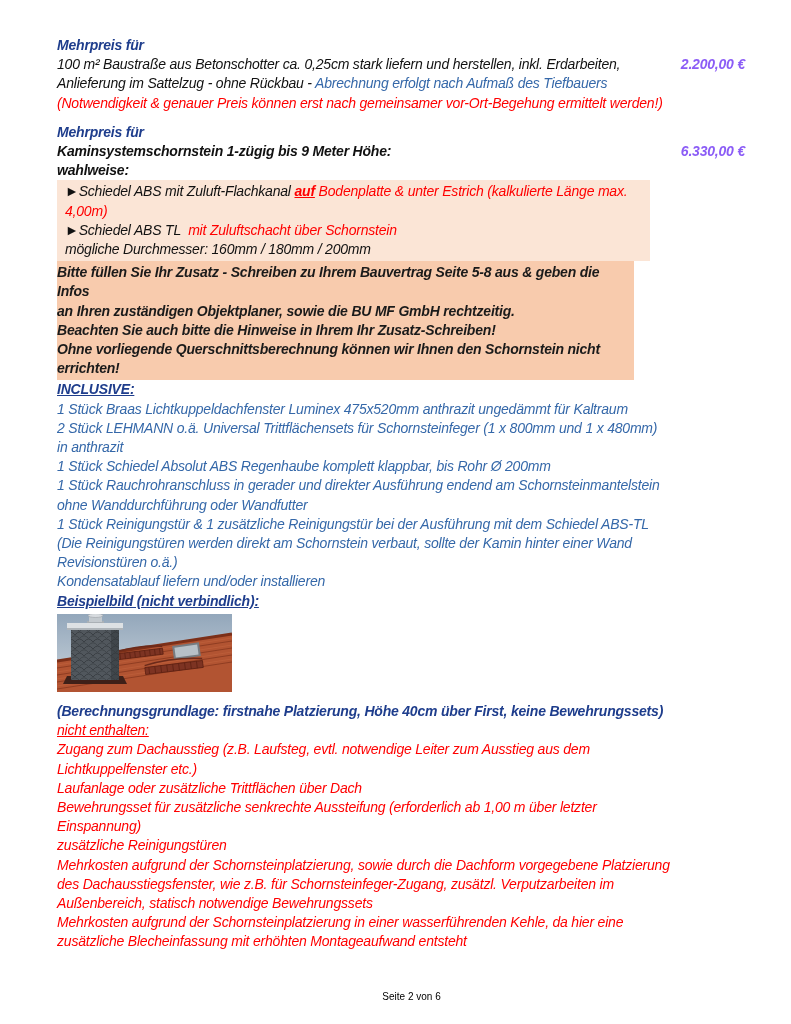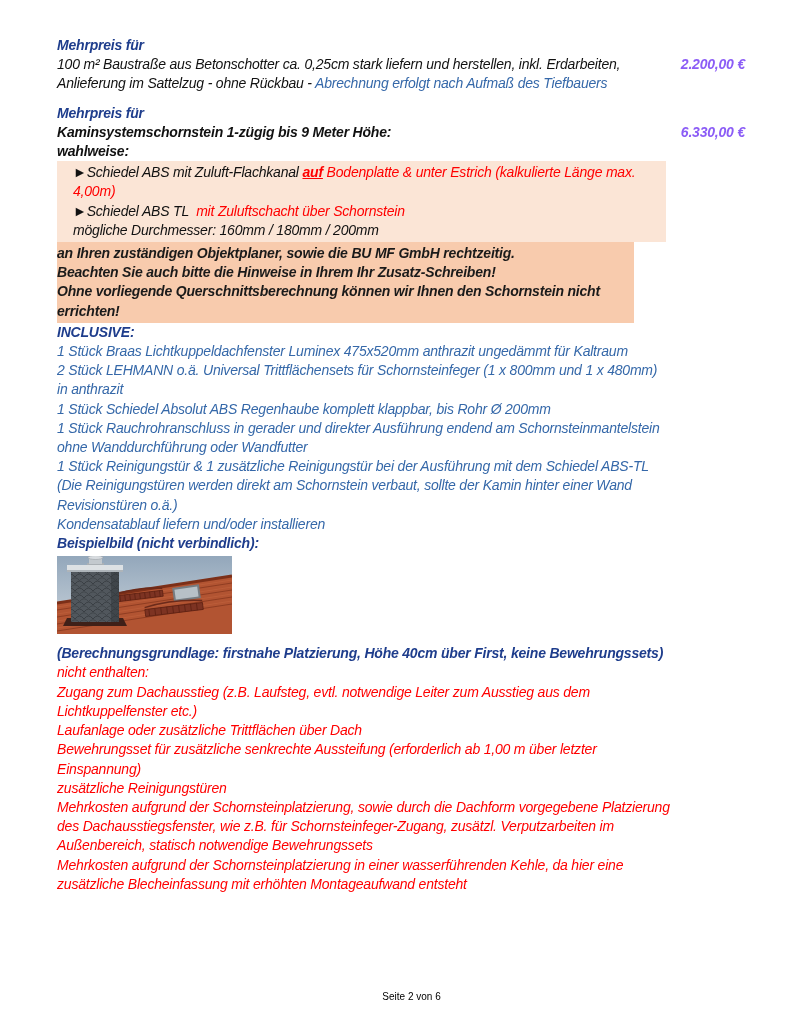--- a/index.html
+++ b/index.html
@@ -12,23 +12,23 @@
     font-style:italic;font-size:14px;line-height:19.2px;letter-spacing:-0.2px;color:#111111;
   }
   .line{white-space:pre-wrap;}
   .row{position:relative;}
   .price{position:absolute;right:0;top:0;font-weight:bold;color:#8b5cf6;white-space:nowrap;}
   .heading{color:#1e3d8c;font-weight:bold;}
   .navy{color:#1e3d8c;}
   .blue{color:#3568a9;}
   .red{color:#ff0000;}
   .bold{font-weight:bold;}
-  .underline{}
+  .underline{text-decoration:underline;}
   .section-gap{margin-top:10px;}
-  .hl-light{background:#fbe5d6;width:577px;padding:2px 16px;}
+  .hl-light{background:#fbe5d6;width:577px;padding:2px 8px;}
   .hl-dark{background:#f8cbad;width:577px;padding:2px 0;}
   .hl-dark .line{font-weight:bold;color:#1a1a1a;}
   .auf{color:#ff0000;font-weight:bold;text-decoration:underline;}
   .arrow{color:#111111;font-style:normal;}
   .photo-wrap{margin:3px 0 10px 0;width:175px;height:78px;line-height:0;}
   .footer{
     position:absolute;top:991px;left:0;right:0;text-align:center;
     font-style:normal;font-size:10px;color:#000000;letter-spacing:0;margin-left:32px;
   }
 </style>
@@ -37,37 +37,39 @@
 
 <div class="content">
 
   <div>
     <div class="line heading">Mehrpreis für</div>
     <div class="row">
       <div class="line">100 m² Baustraße aus Betonschotter ca. 0,25cm stark liefern und herstellen, inkl. Erdarbeiten,</div>
       <span class="price">2.200,00 €</span>
     </div>
     <div class="line"><span>Anlieferung im Sattelzug - ohne Rückbau - </span><span class="blue">Abrechnung erfolgt nach Aufmaß des Tiefbauers</span></div>
+    <div class="line red">(Notwendigkeit &amp; genauer Preis können erst nach gemeinsamer vor-Ort-Begehung ermittelt werden!)</div>
   </div>
 
   <div class="section-gap">
     <div class="line heading">Mehrpreis für</div>
     <div class="row">
       <div class="line bold">Kaminsystemschornstein 1-zügig bis 9 Meter Höhe:</div>
       <span class="price">6.330,00 €</span>
     </div>
     <div class="line bold">wahlweise:</div>
 
     <div class="hl-light">
       <div class="line"><span class="arrow">►</span><span>Schiedel ABS mit Zuluft-Flachkanal </span><span class="auf">auf</span><span class="red"> Bodenplatte &amp; unter Estrich (kalkulierte Länge max. 4,00m)</span></div>
       <div class="line"><span class="arrow">►</span><span>Schiedel ABS TL </span><span class="red"> mit Zuluftschacht über Schornstein</span></div>
       <div class="line">mögliche Durchmesser: 160mm / 180mm / 200mm</div>
     </div>
 
     <div class="hl-dark">
+        <div class="line">Bitte füllen Sie Ihr Zusatz - Schreiben zu Ihrem Bauvertrag Seite 5-8 aus &amp; geben die Infos</div>
         <div class="line">an Ihren zuständigen Objektplaner, sowie die BU MF GmbH rechtzeitig.</div>
         <div class="line">Beachten Sie auch bitte die Hinweise in Ihrem Ihr Zusatz-Schreiben!</div>
         <div class="line">Ohne vorliegende Querschnittsberechnung können wir Ihnen den Schornstein nicht errichten!</div>
       </div>
 
     <div class="line navy bold underline">INCLUSIVE:</div>
     <div class="blue">
         <div class="line">1 Stück Braas Lichtkuppeldachfenster Luminex 475x520mm anthrazit ungedämmt für Kaltraum</div>
         <div class="line">2 Stück LEHMANN o.ä. Universal Trittflächensets für Schornsteinfeger (1 x 800mm und 1 x 480mm)</div>
         <div class="line">in anthrazit</div>

